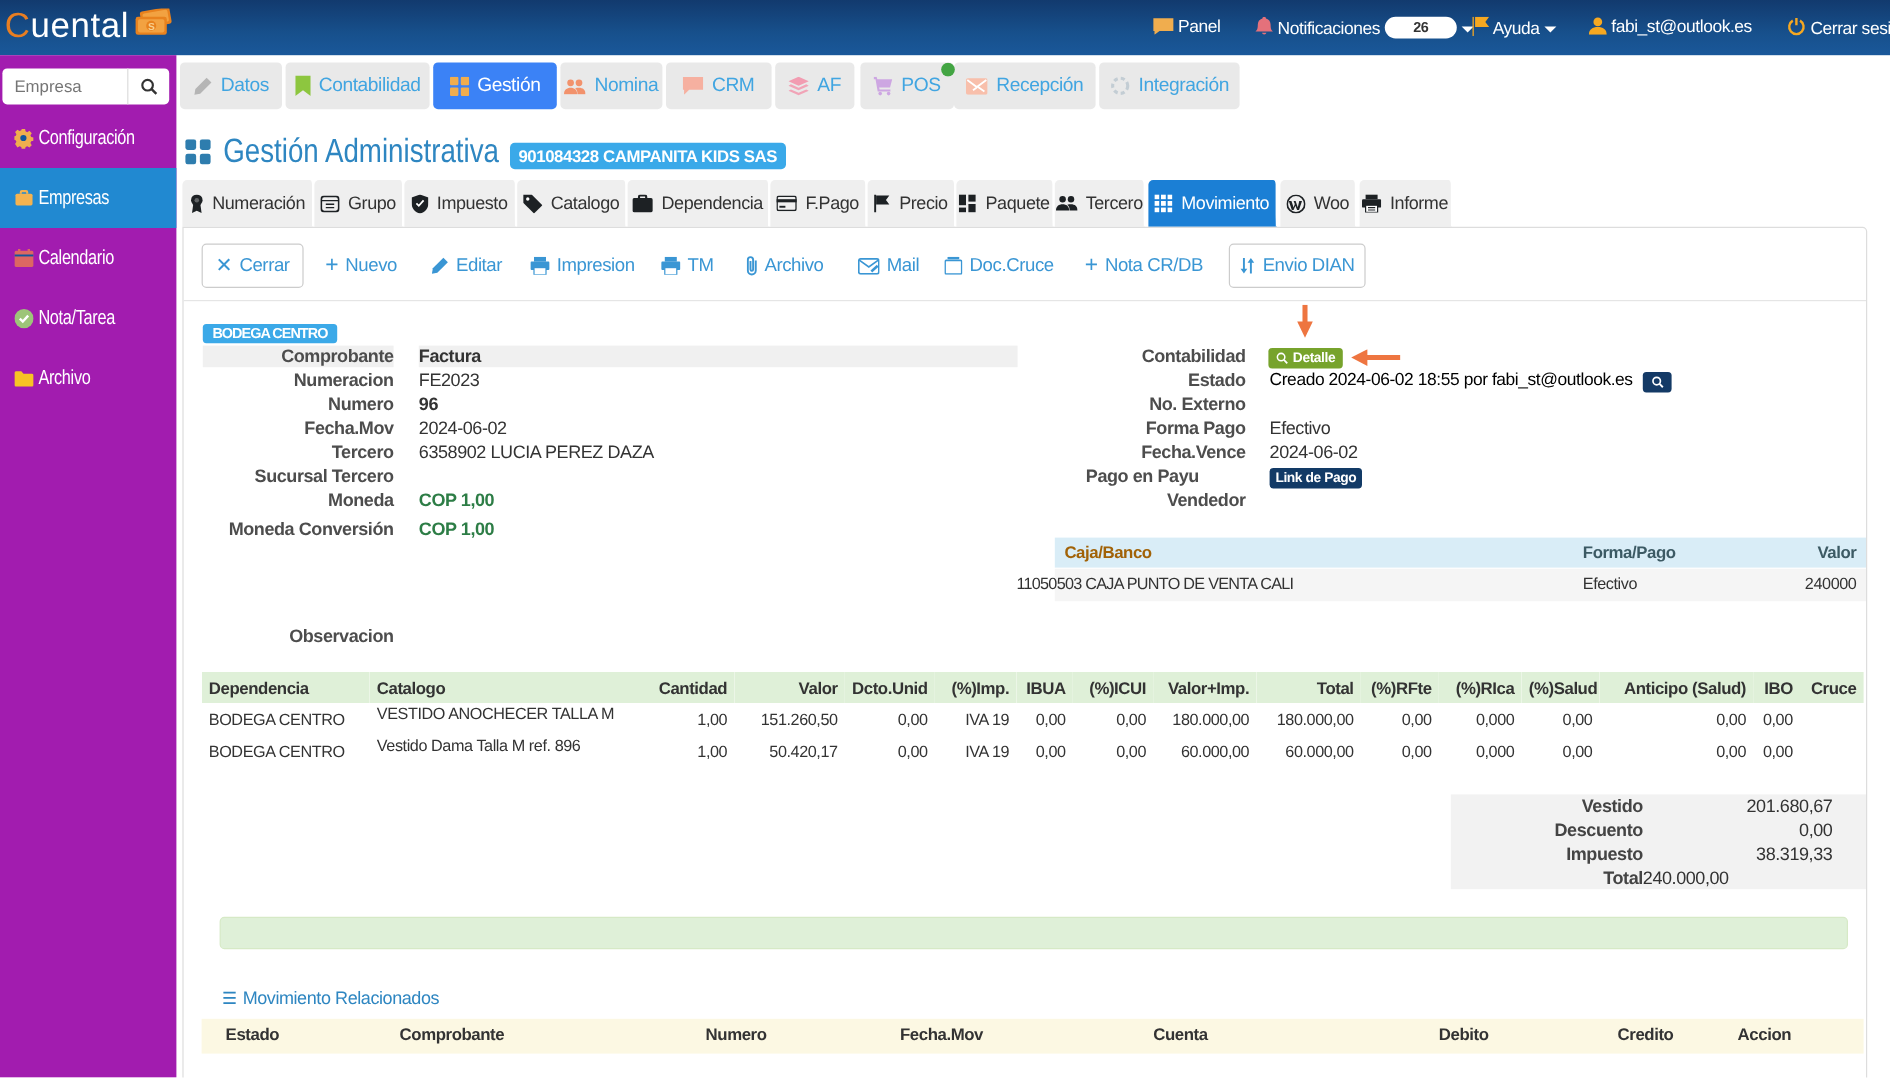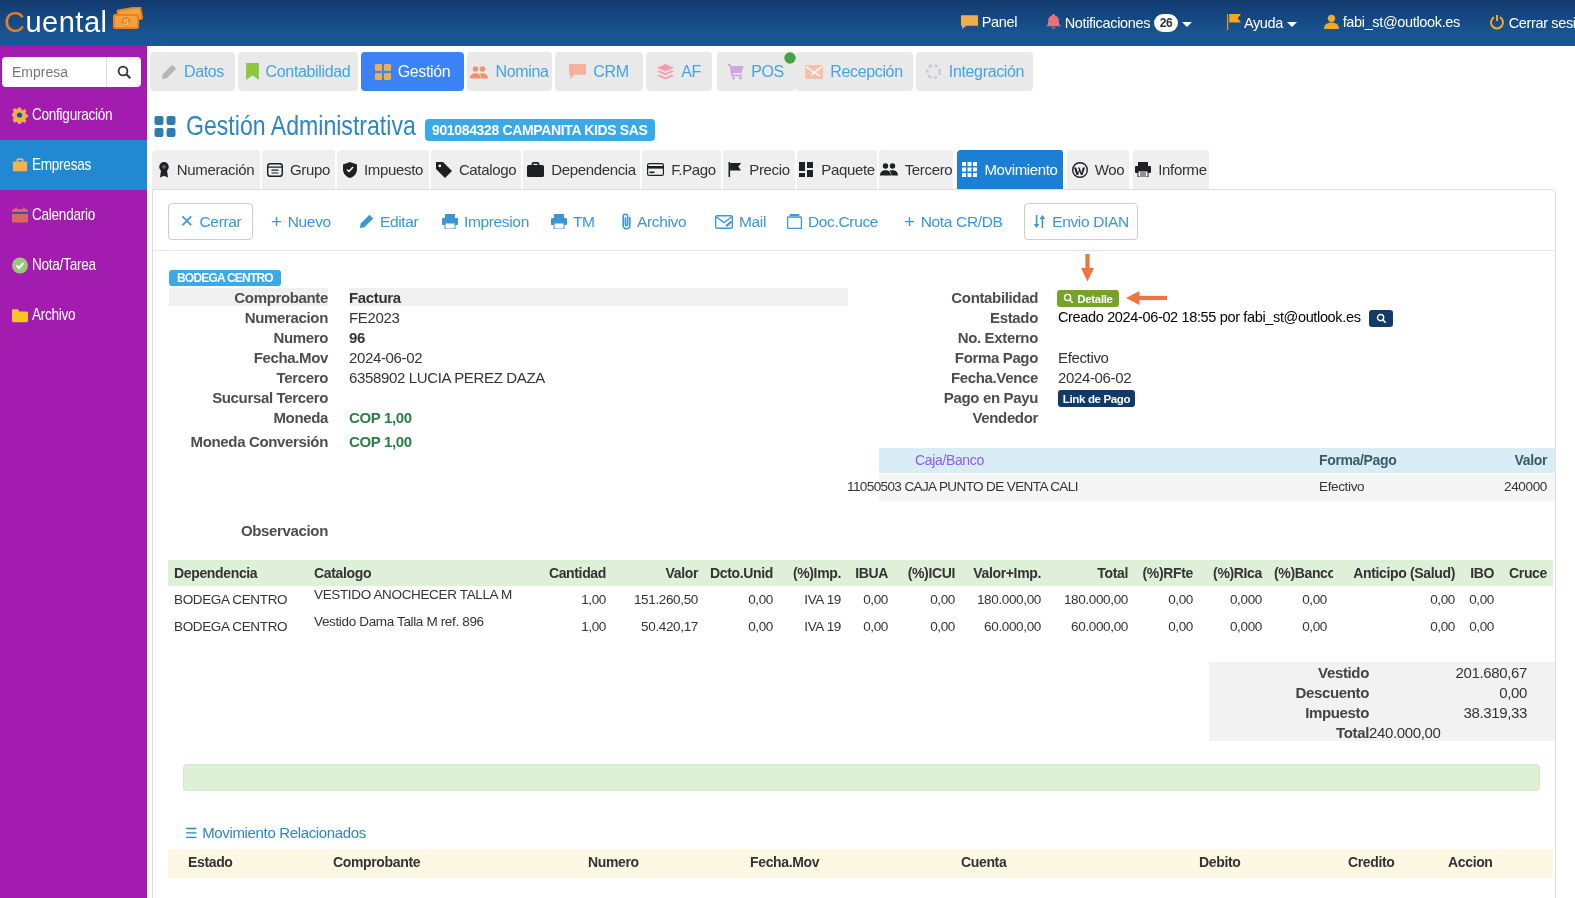--- a/index.html
+++ b/index.html
@@ -11,21 +11,21 @@
   
   #navbar { left:0; top:0; width:1575px; height:46px;
     background:linear-gradient(to bottom,#123a6e 0%,#17508c 60%,#1a589a 100%); }
   #logo { left:4px; top:6px; font-size:29px; color:#fff; letter-spacing:0.5px; }
   #logo, #heading { letter-spacing:0.5px; }
   #logo .c { color:#e87e22; }
   .navitem { color:#fff; font-size:14.5px; top:14px; white-space:nowrap; }
   .caret { display:inline-block; width:0; height:0; border-left:5px solid transparent;
     border-right:5px solid transparent; border-top:5px solid #fff; vertical-align:middle; margin-left:4px;}
   .badge26 { display:inline-block; background:#fff; color:#333; border-radius:10px;
-    font-size:12px; font-weight:bold; padding:2px 6px; vertical-align:1px;}
+    font-size:12px; font-weight:bold; padding:2px 24px; vertical-align:1px;}
 
   
   #sidebar { left:0; top:46px; width:147px; height:852px; background:#a21caf; }
   #searchwrap { position:absolute; left:2px; top:11px; width:139px; height:30px;
     background:#fff; border-radius:4px; display:flex; }
   #searchwrap input { border:0; outline:0; width:104px; padding:0 0 0 10px; font-size:14px;
     color:#999; background:transparent; font-family:"Liberation Sans",sans-serif;}
   #searchwrap .sbtn { width:35px; border-left:1px solid #ddd; display:flex; align-items:center; justify-content:center;}
   .menuitem { position:absolute; left:0; width:147px; height:50px; color:#fff; font-size:17px;
     display:flex; align-items:center; padding-left:12px; }
@@ -418,21 +418,21 @@
     <div class="fvalue green" style="left:196px;top:243px">COP 1,00</div>
     <div class="flabel" style="left:16px;top:332px;width:159px">Observacion</div>
 
     <div class="flabel" style="left:735px;top:99px;width:150px">Contabilidad</div>
     <div class="flabel" style="left:735px;top:119px;width:150px">Estado</div>
     <div class="flabel" style="left:735px;top:139px;width:150px">No. Externo</div>
     <div class="flabel" style="left:735px;top:159px;width:150px">Forma Pago</div>
     <div class="fvalue" style="left:905px;top:159px">Efectivo</div>
     <div class="flabel" style="left:735px;top:179px;width:150px">Fecha.Vence</div>
     <div class="fvalue" style="left:905px;top:179px">2024-06-02</div>
-    <div class="flabel" style="left:735px;top:199px;width:150px">Pago en Payu</div>
+    <div class="flabel" style="left:696px;top:199px;width:150px">Pago en Payu</div>
     <div class="flabel" style="left:735px;top:219px;width:150px">Vendedor</div>
 
     <div class="abs" style="left:904px;top:100px;width:62px;height:17px;background:#77a32c;border-radius:3px;color:#fff;font-weight:bold;font-size:11.5px;display:flex;align-items:center;justify-content:center;">
       <svg width="11" height="11" viewBox="0 0 12 12" style="margin-right:3px">
           <circle cx="5" cy="5" r="3.4" fill="none" stroke="#fff" stroke-width="1.4"></circle>
           <path stroke="#fff" stroke-width="1.6" d="m7.6 7.6 3 3"></path>
         </svg>Detalle</div>
     <div class="fvalue" style="left:905px;top:119px;color:#000000;font-size:14.5px">Creado 2024-06-02 18:55 por fabi_st@outlook.es</div>
     <div class="abs" style="left:1216px;top:120px;width:24px;height:17px;background:#143a66;border-radius:3px;display:flex;align-items:center;justify-content:center;">
       <svg width="11" height="11" viewBox="0 0 12 12">
@@ -446,21 +446,21 @@
         <path stroke="#ee7540" stroke-width="4.2" d="M7.5 0v16"></path>
         <path fill="#ee7540" d="M1 14h13L7.5 27.5z"></path>
       </svg>
     <svg class="abs" style="left:972px;top:101px" width="42" height="14" viewBox="0 0 42 14">
         <path stroke="#ee7540" stroke-width="4.2" d="M13 7h29"></path>
         <path fill="#ee7540" d="M14.5 0v14L1 7z"></path>
       </svg>
 
     <div class="abs" style="left:726px;top:258px;width:676px;height:25px;background:#d9edf7;"></div>
     <div class="abs" style="left:726px;top:284px;width:676px;height:27px;background:#f5f5f5;"></div>
-    <div class="fvalue" style="left:762px;top:262px;font-weight:normal;color:#8b5cf6;font-size:14px">Caja/Banco</div>
+    <div class="fvalue" style="left:734px;top:262px;font-weight:bold;color:#a16207;font-size:14px">Caja/Banco</div>
     <div class="fvalue" style="left:1166px;top:262px;font-weight:bold;color:#3c5a64;font-size:14px">Forma/Pago</div>
     <div class="fvalue" style="left:0;top:262px;width:1394px;text-align:right;font-weight:bold;color:#3c5a64;font-size:14px">Valor</div>
     <div class="fvalue" style="left:694px;top:289px;font-size:13.5px;letter-spacing:-0.6px">11050503 CAJA PUNTO DE VENTA CALI</div>
     <div class="fvalue" style="left:1166px;top:289px;font-size:13.5px">Efectivo</div>
     <div class="fvalue" style="left:0;top:289px;width:1394px;text-align:right;font-size:13.5px">240000</div>
 
     <table id="items" class="abs" style="left:15px;top:370px">
       <colgroup>
           <col style="width:140px">
           <col style="width:232px">
@@ -486,21 +486,21 @@
             <th>Cantidad</th>
             <th>Valor</th>
             <th>Dcto.Unid</th>
             <th>(%)Imp.</th>
             <th>IBUA</th>
             <th>(%)ICUI</th>
             <th>Valor+Imp.</th>
             <th>Total</th>
             <th>(%)RFte</th>
             <th>(%)RIca</th>
-            <th>(%)Banco</th>
+            <th>(%)Salud</th>
             <th>Anticipo (Salud)</th>
             <th>IBO</th>
             <th>Cruce</th>
           </tr>
       <tr>
             <td class="tl">BODEGA CENTRO</td>
             <td class="tl cat">VESTIDO ANOCHECER TALLA M</td>
             <td>1,00</td>
             <td>151.260,50</td>
             <td>0,00</td>

